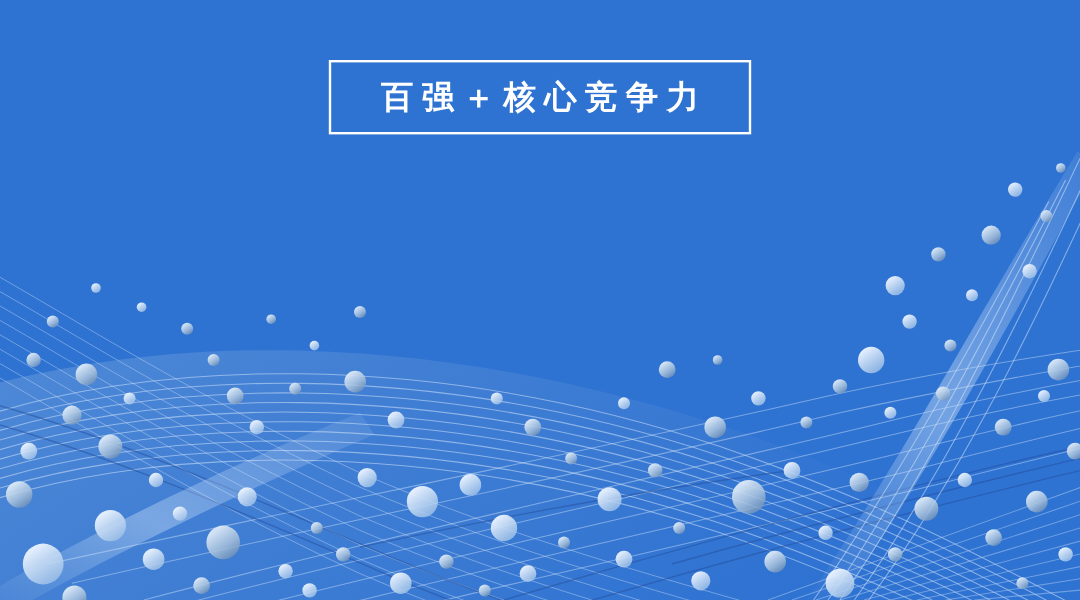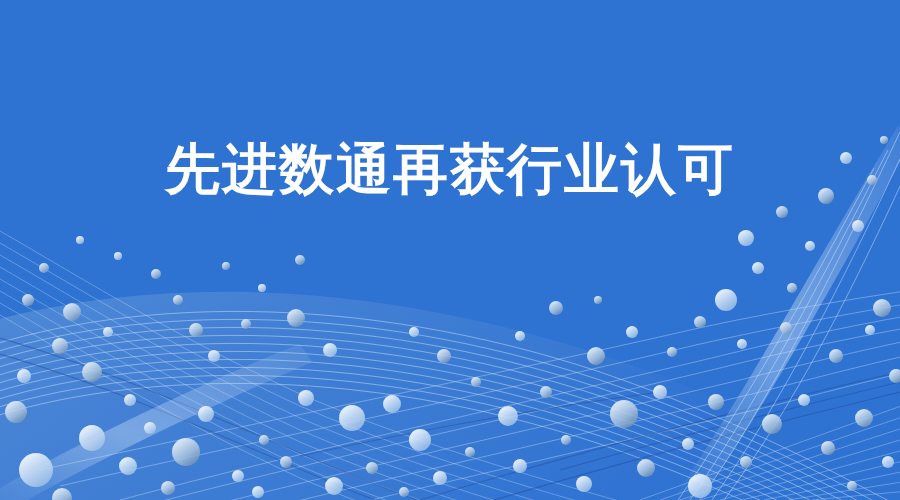--- a/index.html
+++ b/index.html
@@ -244,16 +244,18 @@
       <circle cx="262" cy="288" r="4" fill="url(#bubLight)"></circle>
       <circle cx="226" cy="266" r="4" fill="url(#bub)"></circle>
       <circle cx="156" cy="274" r="5" fill="url(#bub)"></circle>
       <circle cx="118" cy="256" r="4" fill="url(#bubLight)"></circle>
       <circle cx="44" cy="268" r="5" fill="url(#bub)"></circle>
       <circle cx="80" cy="240" r="4" fill="url(#bubLight)"></circle>
     </g>
   </svg>
 
   <div id="content">
-    <div id="title">先进数通再获行业认可</div>
+    <div id="subtitle-box">
+      <div id="subtitle">百强＋核心竞争力</div>
+    </div>
   </div>
 
 </div>
 
 </body></html>

